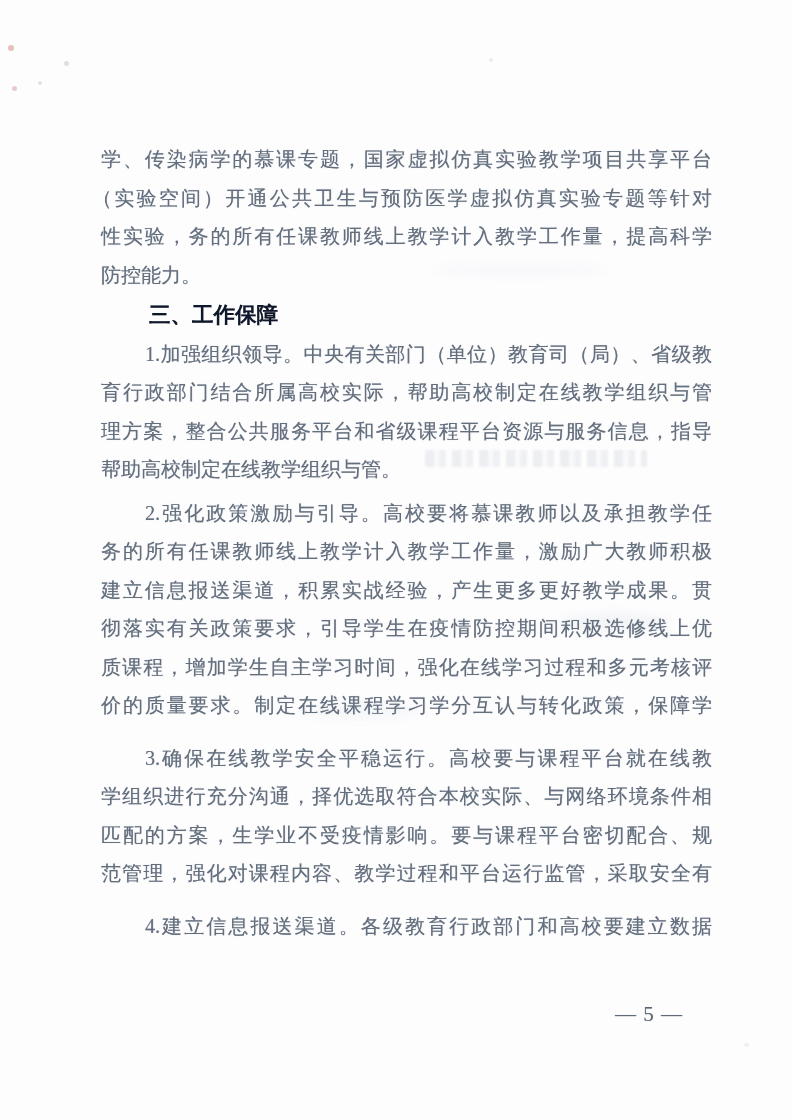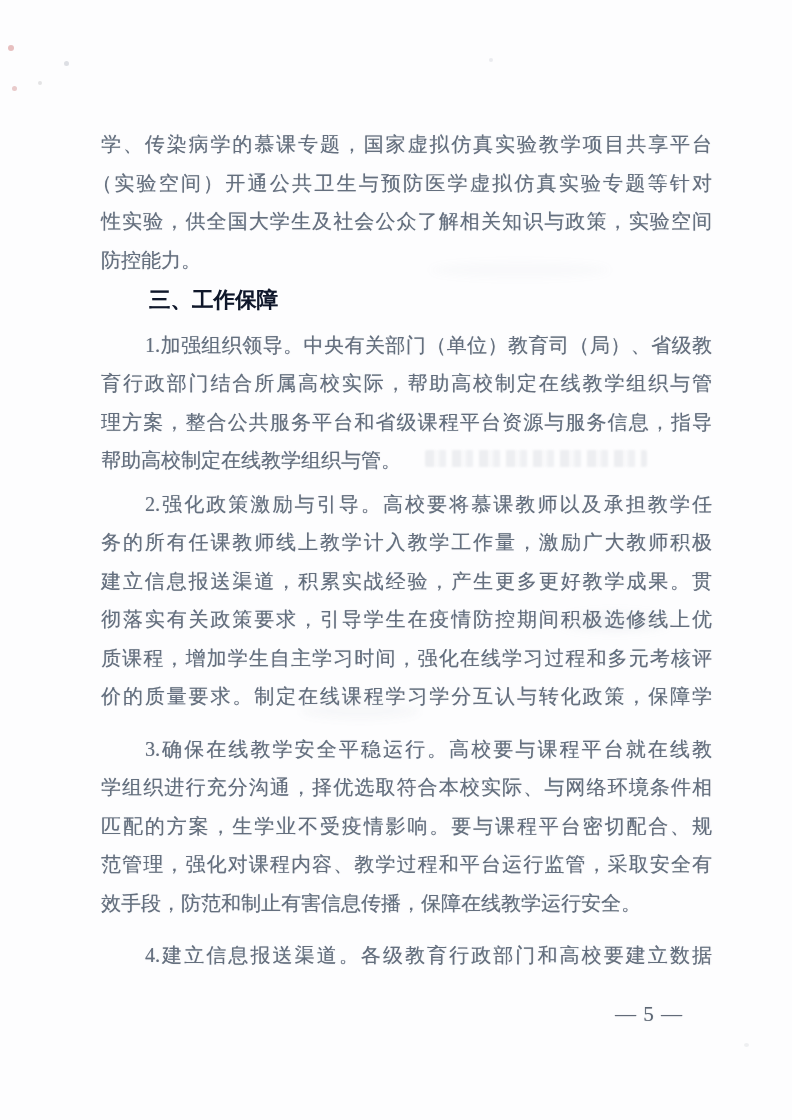--- a/index.html
+++ b/index.html
@@ -6,21 +6,21 @@
   html,body { background:#ffffff; }
   .page {
     position:relative;
     width:792px; height:1120px;
     background:#fdfdfe;
     overflow:hidden;
     font-family:"Liberation Serif", serif;
   }
   .doc-body {
     position:absolute;
-    left:101px; top:125px; width:611px;
+    left:101px; top:140px; width:611px;
     color:#646f7e;
     font-size:20px;
     text-shadow:0.2px 0.2px 0.7px rgba(95,106,122,0.55);
     font-family:Liberation Serif, serif;
   }
   .line {
     height:38.5px;
     line-height:38.5px;
     text-align:justify;
     text-align-last:justify;
@@ -31,21 +31,21 @@
   .line.hang { text-indent:-9px; }
   .line.heading {
     font-weight:bold;
     font-size:21.5px;
     color:#0f172a;
     text-align-last:left;
     margin-top:2px;
     padding-left:48px;
     text-shadow:0.2px 0.2px 0.6px rgba(80,90,105,0.6);
   }
-  .gap-s { margin-top:6px; }
+  .gap-s { margin-top:0; }
   .gap-m { margin-top:5px; }
   .gap-p { margin-top:14px; }
   .page-number {
     position:absolute;
     top:995px; left:553px; width:130px;
     height:38px; line-height:38px;
     text-align:right;
     font-size:21px;
     color:#5d6774;
     letter-spacing:1px;
@@ -94,42 +94,41 @@
   <span class="speck speck-gray4"></span>
   <div class="ghost-text"></div>
   <div class="noise-blob noise-1"></div>
   <div class="noise-blob noise-2"></div>
   <div class="noise-blob noise-3"></div>
 
   <div class="doc-body">
 
     <div class="line">学、传染病学的慕课专题，国家虚拟仿真实验教学项目共享平台</div>
     <div class="line hang">（实验空间）开通公共卫生与预防医学虚拟仿真实验专题等针对</div>
-    <div class="line">性实验，供全国大学生及社会公众了解相关知识与政策，实验空间</div>
+    <div class="line">性实验，务的所有任课教师线上教学计入教学工作量，提高科学</div>
     <div class="line end">防控能力。</div>
 
     <div class="line heading">三、工作保障</div>
 
     <div class="line ind gap-s">1.加强组织领导。中央有关部门（单位）教育司（局）、省级教</div>
     <div class="line">育行政部门结合所属高校实际，帮助高校制定在线教学组织与管</div>
     <div class="line">理方案，整合公共服务平台和省级课程平台资源与服务信息，指导</div>
     <div class="line end">帮助高校制定在线教学组织与管。</div>
 
     <div class="line ind gap-m">2.强化政策激励与引导。高校要将慕课教师以及承担教学任</div>
     <div class="line">务的所有任课教师线上教学计入教学工作量，激励广大教师积极</div>
     <div class="line">建立信息报送渠道，积累实战经验，产生更多更好教学成果。贯</div>
     <div class="line">彻落实有关政策要求，引导学生在疫情防控期间积极选修线上优</div>
     <div class="line">质课程，增加学生自主学习时间，强化在线学习过程和多元考核评</div>
     <div class="line">价的质量要求。制定在线课程学习学分互认与转化政策，保障学</div>
 
     <div class="line ind gap-p">3.确保在线教学安全平稳运行。高校要与课程平台就在线教</div>
     <div class="line">学组织进行充分沟通，择优选取符合本校实际、与网络环境条件相</div>
     <div class="line">匹配的方案，生学业不受疫情影响。要与课程平台密切配合、规</div>
     <div class="line">范管理，强化对课程内容、教学过程和平台运行监管，采取安全有</div>
-    <div class="line end">效手段，防范和制止有害信息传播，保障在线教学运行安全。</div>
 
     <div class="line ind gap-p">4.建立信息报送渠道。各级教育行政部门和高校要建立数据</div>
 
   </div>
 
   <div class="page-number">— 5 —</div>
 
 </div>
 
 </body></html>

